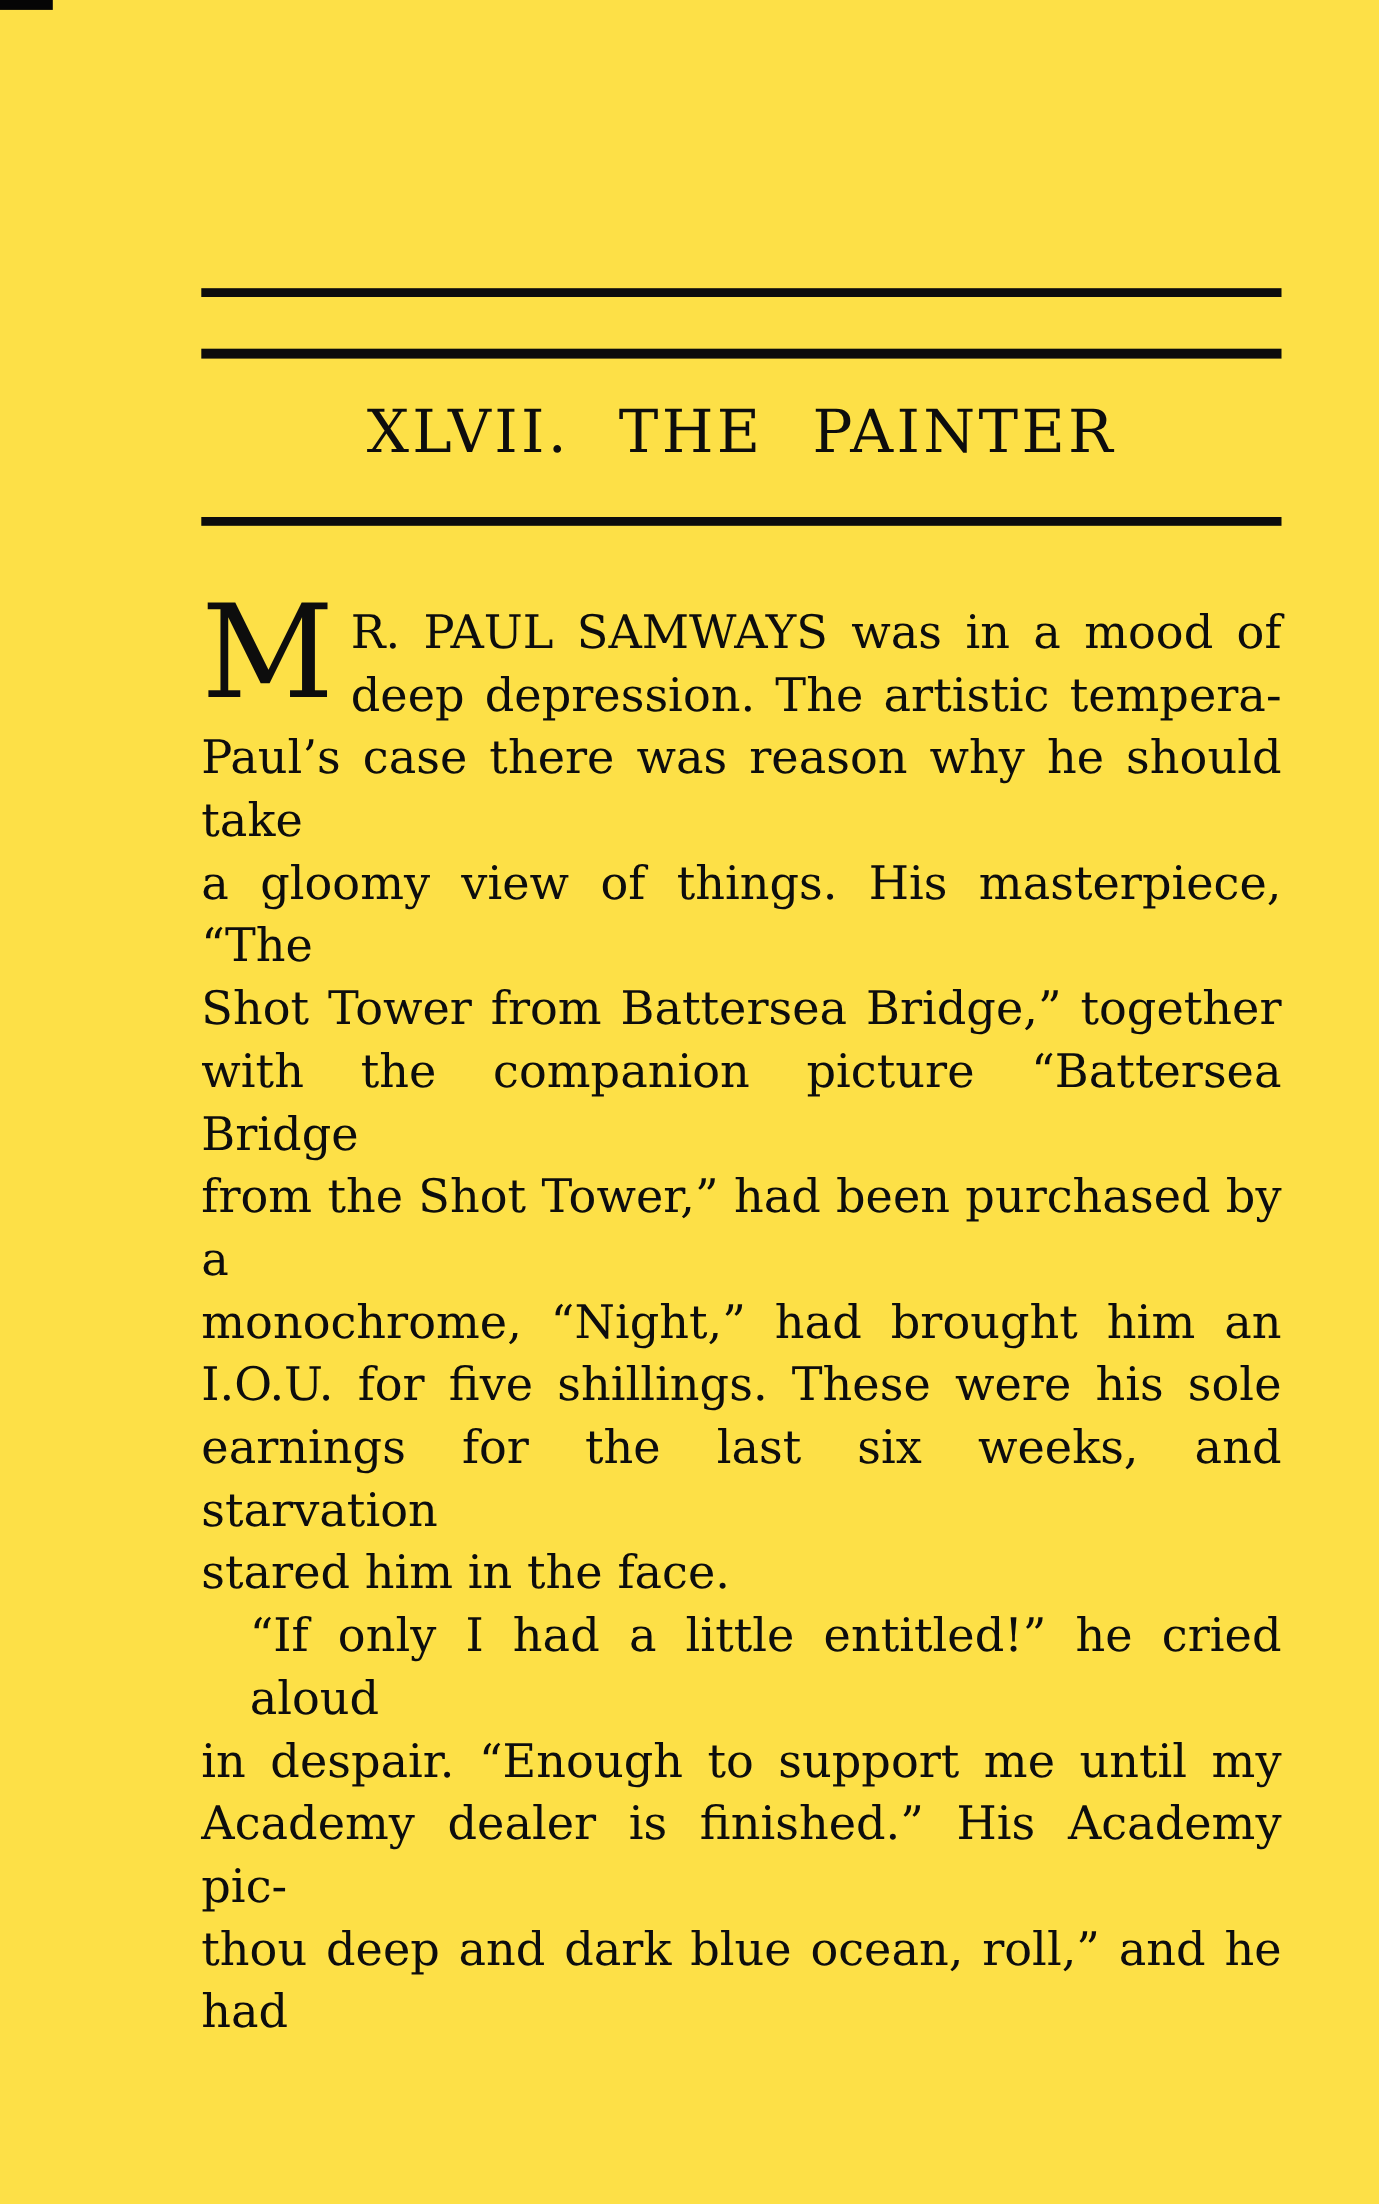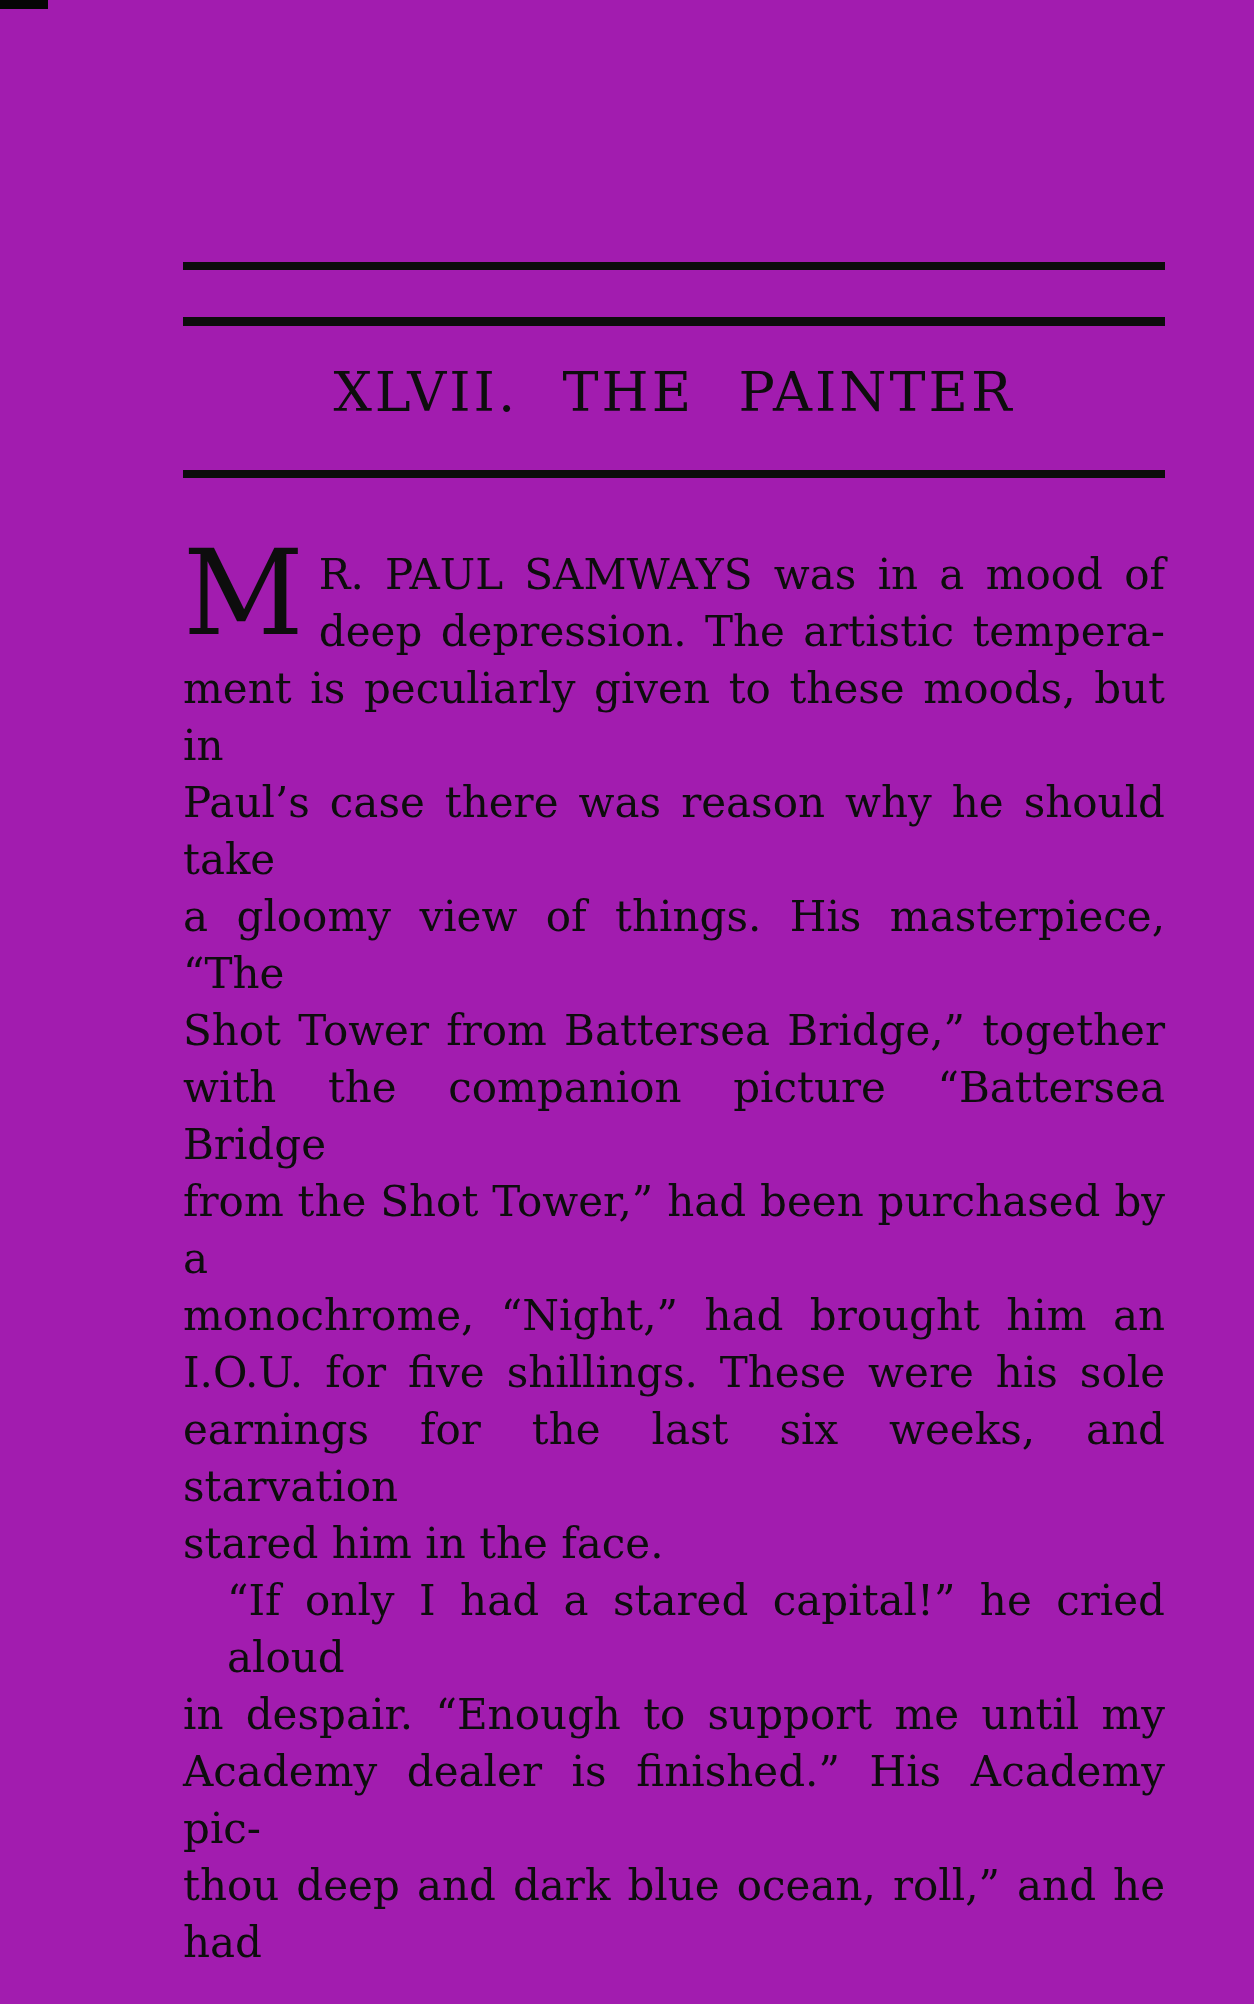--- a/index.html
+++ b/index.html
@@ -5,21 +5,21 @@
   html, body {
     margin: 0;
     padding: 0;
     background: #e9e9e9;
   }
   .page {
     position: relative;
     width: 1254px;
     height: 2004px;
     margin: 0 auto;
-    background: #a21caf;
+    background: #fde047;
     color: #0d0d0d;
     font-family: "DejaVu Serif", "Liberation Serif", serif;
     overflow: hidden;
   }
   .scan-artifact {
     position: absolute;
     top: 0;
     left: 0;
     width: 48px;
     height: 9px;
@@ -87,34 +87,33 @@
     <h1 class="chapter-heading">XLVII. THE PAINTER</h1>
 
     <div class="rule rule-c"></div>
 
     <div class="bodytext">
 
       <div class="para">
         <span class="dropcap">M</span>
         <div class="line">R. PAUL SAMWAYS was in a mood of</div>
         <div class="line pad2">deep depression.  The artistic tempera-</div>
-        <div class="line">ment is peculiarly given to these moods, but in</div>
         <div class="line">Paul’s case there was reason why he should take</div>
         <div class="line">a gloomy view of things.  His masterpiece, “The</div>
         <div class="line">Shot Tower from Battersea Bridge,” together</div>
         <div class="line">with the companion picture “Battersea Bridge</div>
         <div class="line">from the Shot Tower,” had been purchased by a</div>
         <div class="line">monochrome, “Night,” had brought him an</div>
         <div class="line">I.O.U. for five shillings.  These were his sole</div>
         <div class="line">earnings for the last six weeks, and starvation</div>
         <div class="line left">stared him in the face.</div>
       </div>
 
       <div class="para">
-        <div class="line indent">“If only I had a stared capital!” he cried aloud</div>
+        <div class="line indent">“If only I had a little entitled!” he cried aloud</div>
         <div class="line">in despair.  “Enough to support me until my</div>
         <div class="line">Academy dealer is finished.”  His Academy pic-</div>
         <div class="line">thou deep and dark blue ocean, roll,” and he had</div>
 
       </div>
 
     </div>
 
   </div>
 </div>

